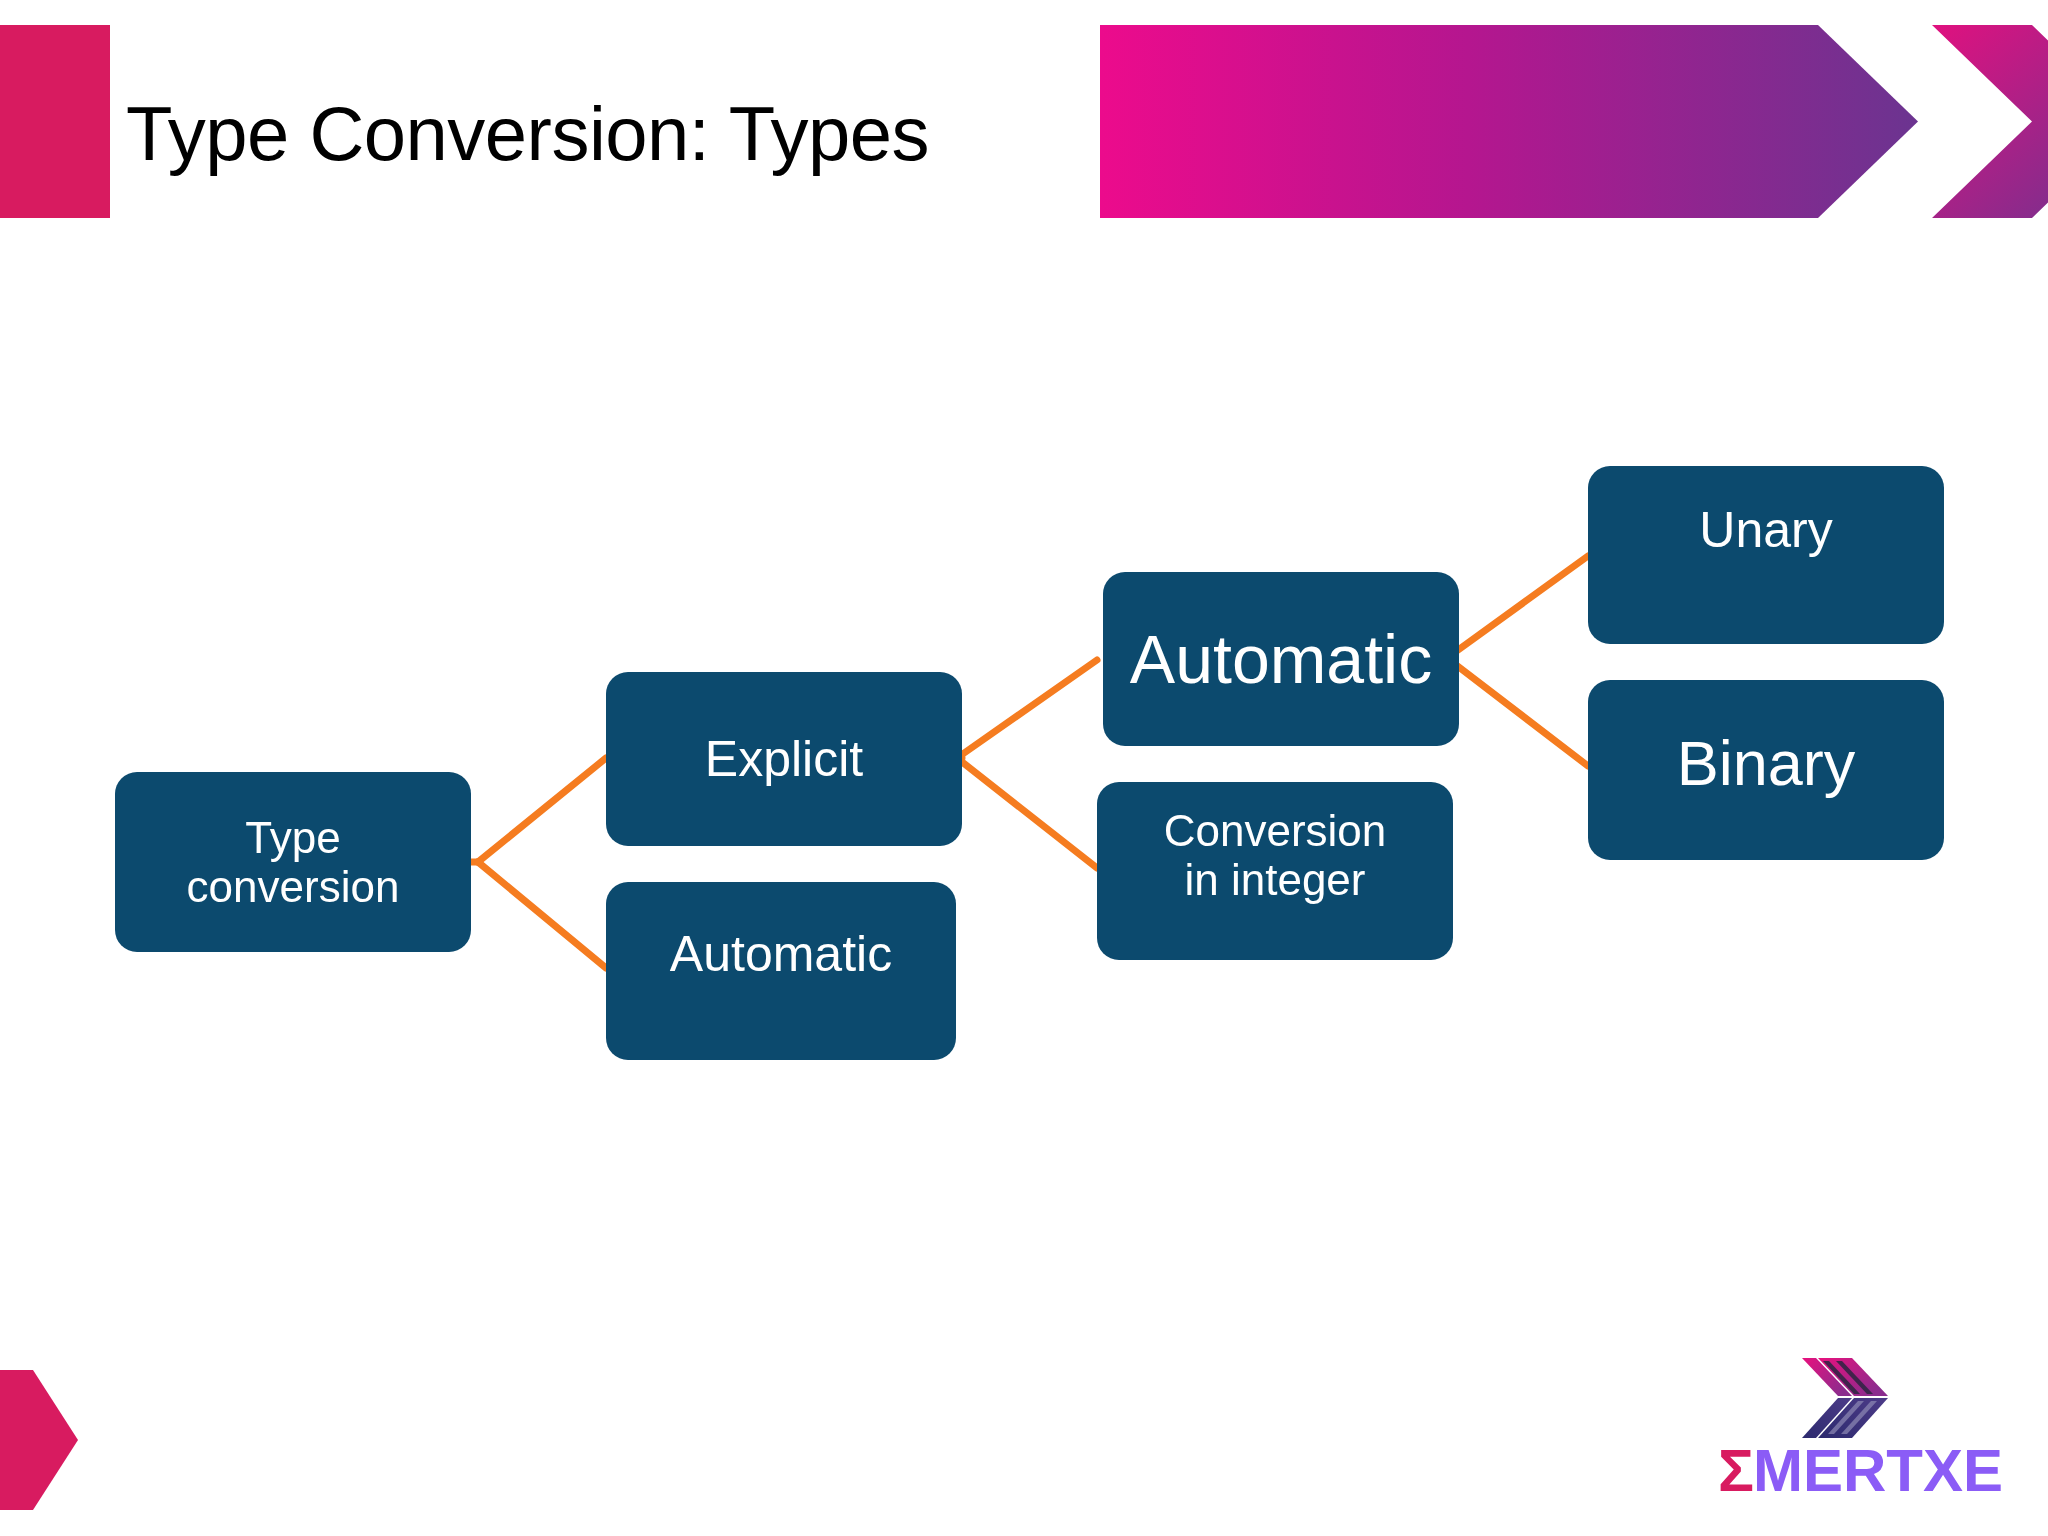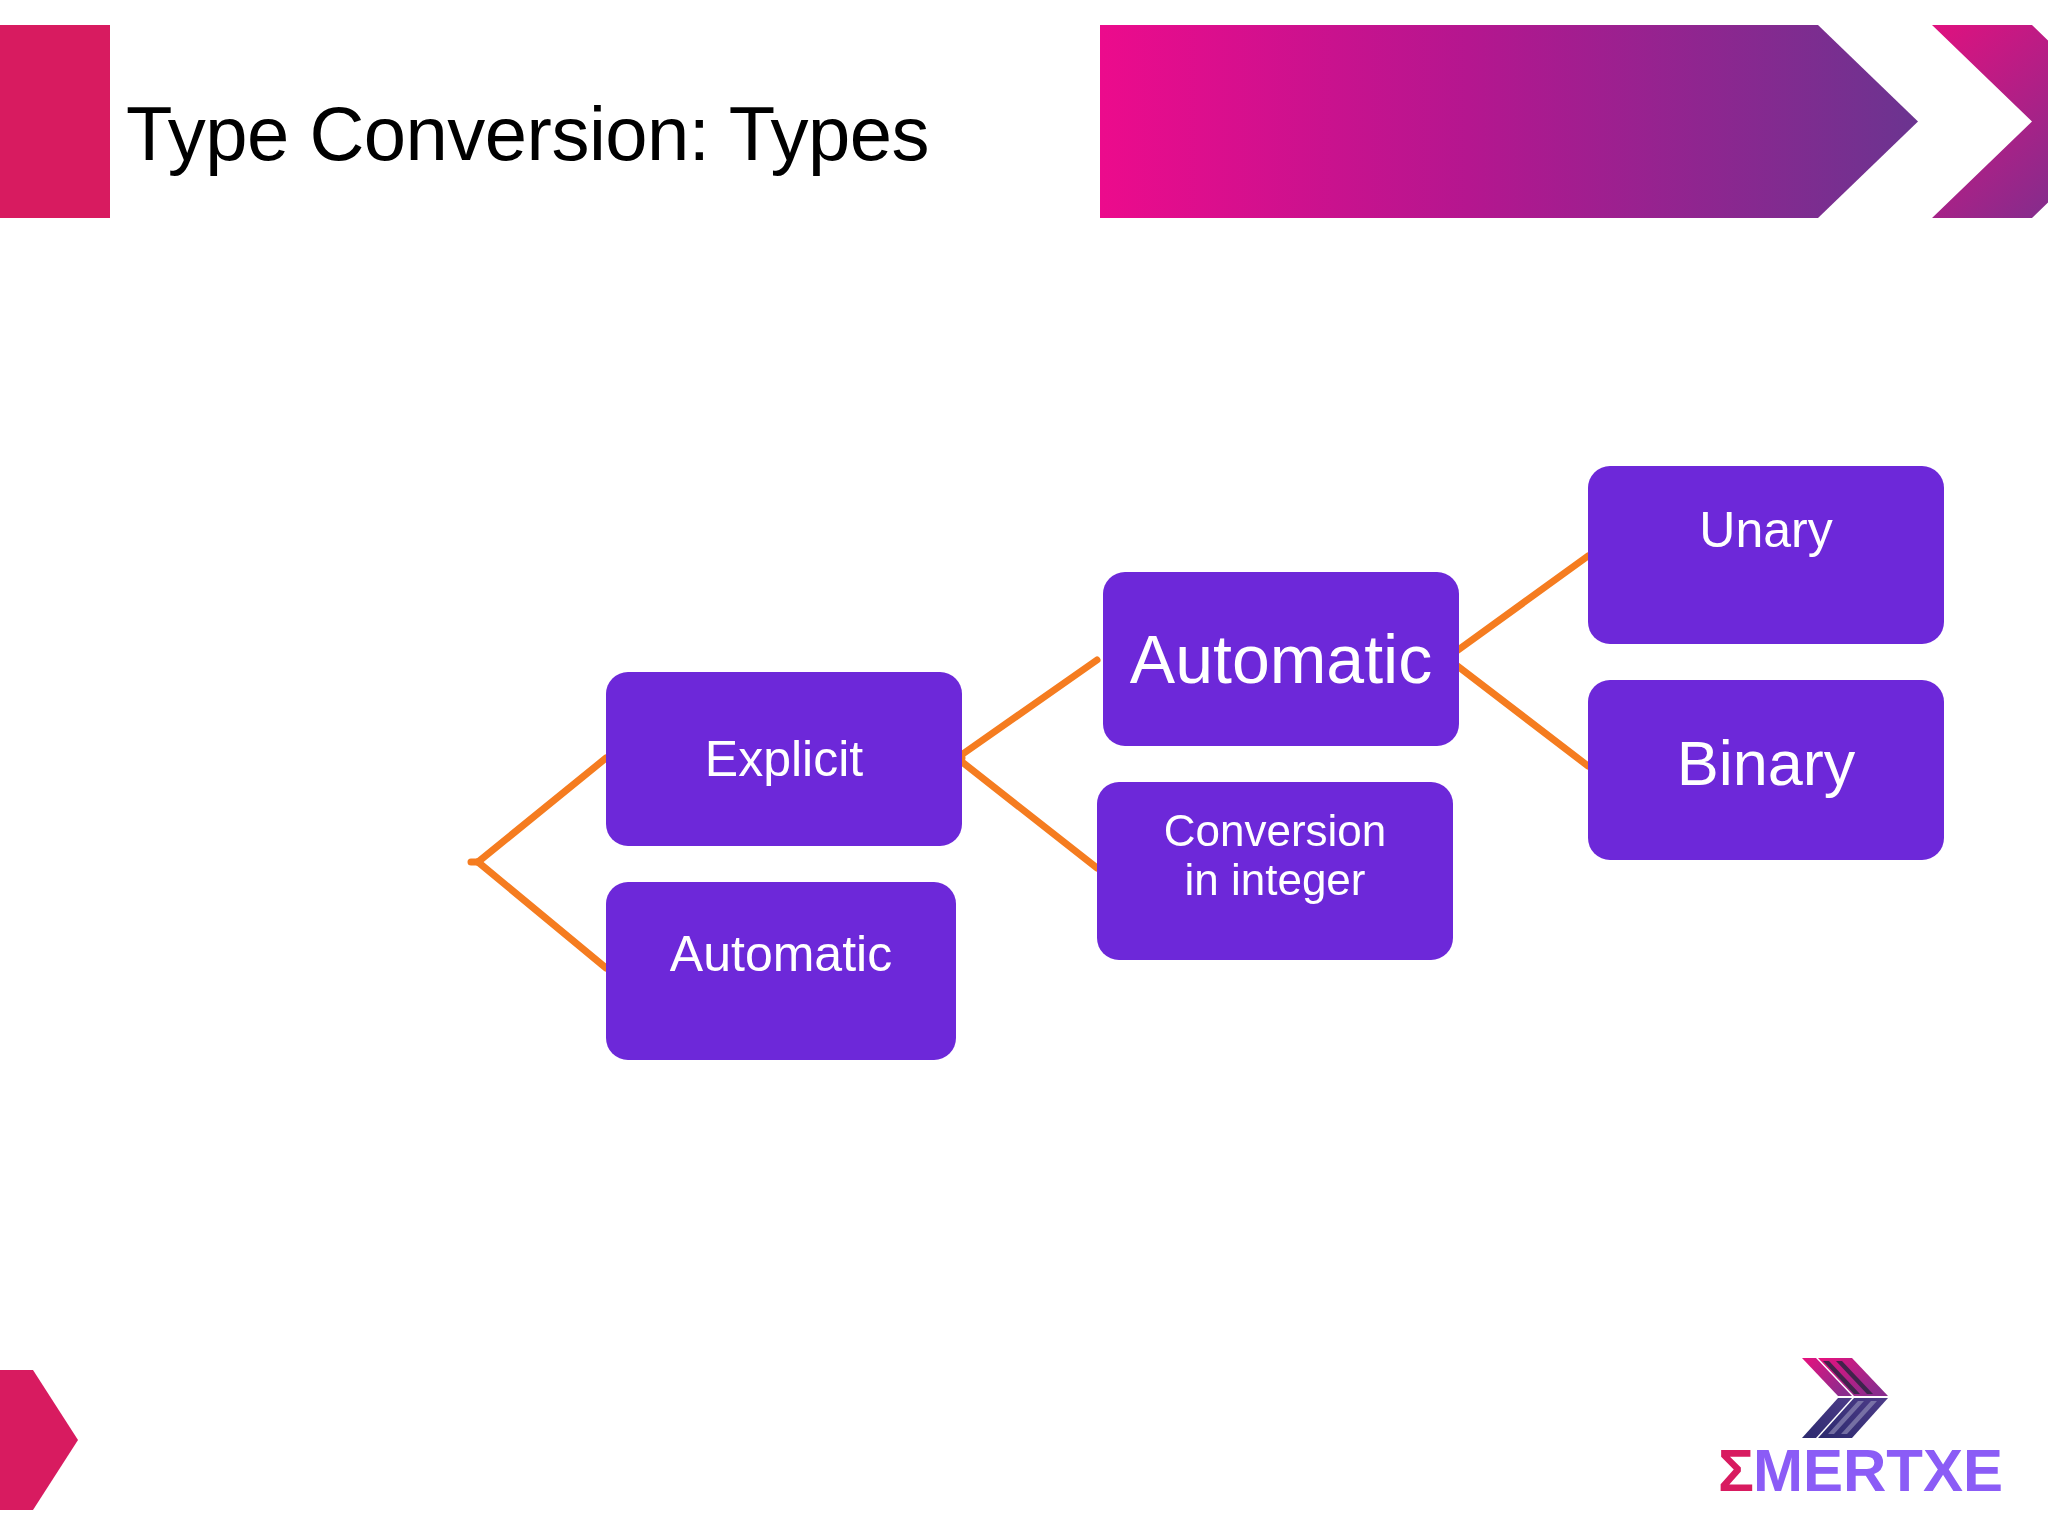--- a/index.html
+++ b/index.html
@@ -65,21 +65,21 @@
   #connector-layer {
     position: absolute;
     left: 0;
     top: 0;
     width: 2048px;
     height: 1536px;
     pointer-events: none;
   }
   .node-box {
     position: absolute;
-    background: #6d28d9;
+    background: #0c4a6e;
     border-radius: 22px;
     color: #ffffff;
     display: flex;
     align-items: center;
     justify-content: center;
     text-align: center;
     font-family: "Liberation Sans", sans-serif;
     font-weight: 400;
     line-height: 1.12;
     box-sizing: border-box;
@@ -195,20 +195,24 @@
         <path d="M962,758 L957,758"></path>
         <path d="M957,758 L1097,660"></path>
         <path d="M957,758 L1097,868"></path>
 
         <path d="M1453,658 L1447,658"></path>
         <path d="M1447,658 L1588,556"></path>
         <path d="M1447,658 L1588,766"></path>
       </g>
     </svg>
 
+    <div class="node-box" id="node-type-conversion">
+      <span class="node-label">Type
+conversion</span>
+    </div>
 
     <div class="node-box" id="node-implicit">
       <span class="node-label">Explicit</span>
     </div>
 
     <div class="node-box" id="node-explicit">
       <span class="node-label">Automatic</span>
     </div>
 
     <div class="node-box" id="node-automatic">

